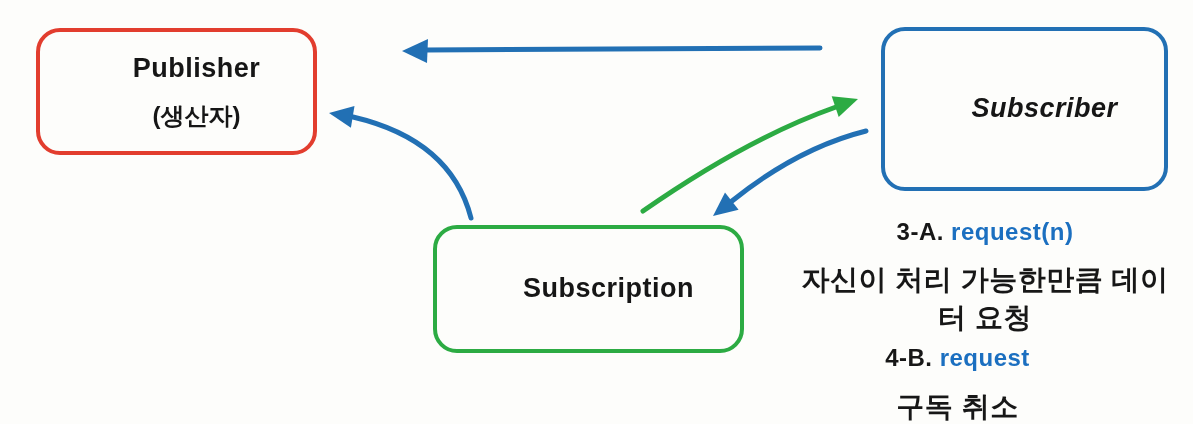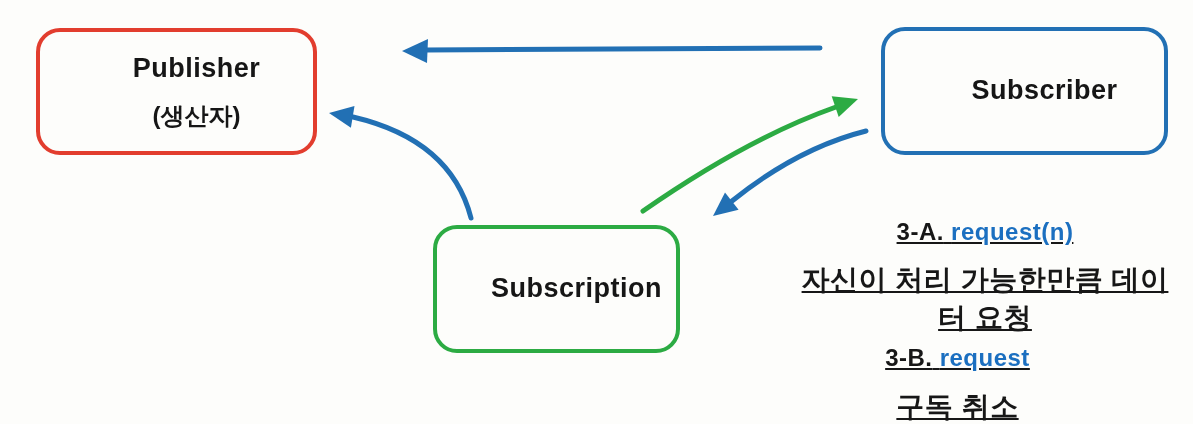--- a/index.html
+++ b/index.html
@@ -46,34 +46,34 @@
     font-weight: 700;
     color: #161616;
     line-height: 1.15;
     margin-top: 18px;
   }
   .node-publisher {
     left: 36px; top: 28px; width: 281px; height: 127px;
     border-color: #e23d2e;
   }
   .node-subscriber {
-    left: 881px; top: 27px; width: 287px; height: 128px;
+    left: 881px; top: 27px; width: 287px; height: 164px;
     border-color: #2270b4;
+    font-style: italic;
   }
   .node-subscription {
-    left: 433px; top: 225px; width: 247px; height: 128px;
+    left: 433px; top: 225px; width: 311px; height: 128px;
     border-color: #2cab43;
     gap: 40px;
   }
   .annotation {
     position: absolute;
     text-align: center;
     font-weight: 700;
     color: #171717;
-    text-decoration: underline;
   }
   .annotation .method-line {
     font-size: 24px;
     letter-spacing: 0.5px;
   }
   .annotation .method {
     color: #1b6fc0;
   }
   .annotation .description {
     font-size: 28px;
@@ -124,17 +124,17 @@
   <div class="node node-subscription">
     <div class="title">Subscription</div>
   </div>
 
   <div class="annotation annotation-a">
     <div class="method-line"><span>3-A.</span>&nbsp;<span class="method">request(n)</span></div>
     <div class="description">자신이 처리 가능한만큼 데이터 요청</div>
   </div>
 
   <div class="annotation annotation-b">
-    <div class="method-line"><span>3-B.</span>&nbsp;<span class="method">request</span></div>
+    <div class="method-line"><span>4-B.</span>&nbsp;<span class="method">request</span></div>
     <div class="description">구독 취소</div>
   </div>
 
 </div>
 
 </body></html>

